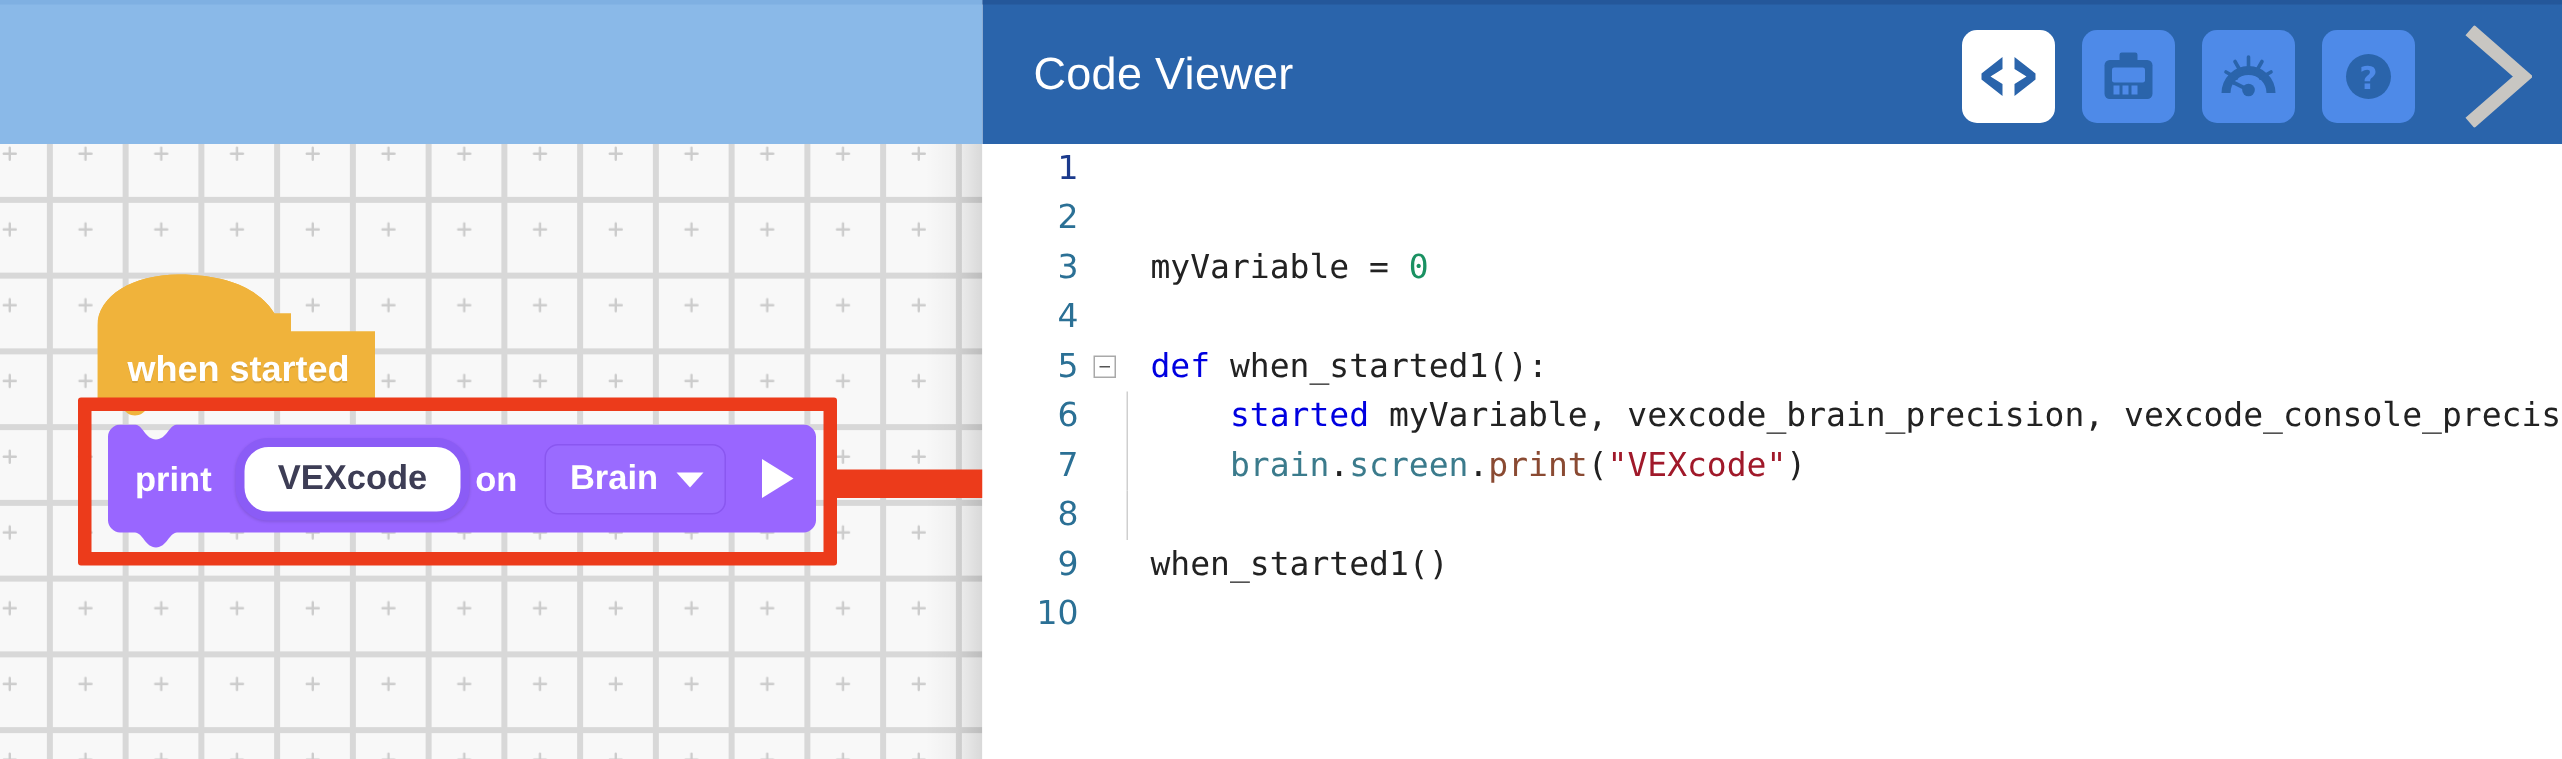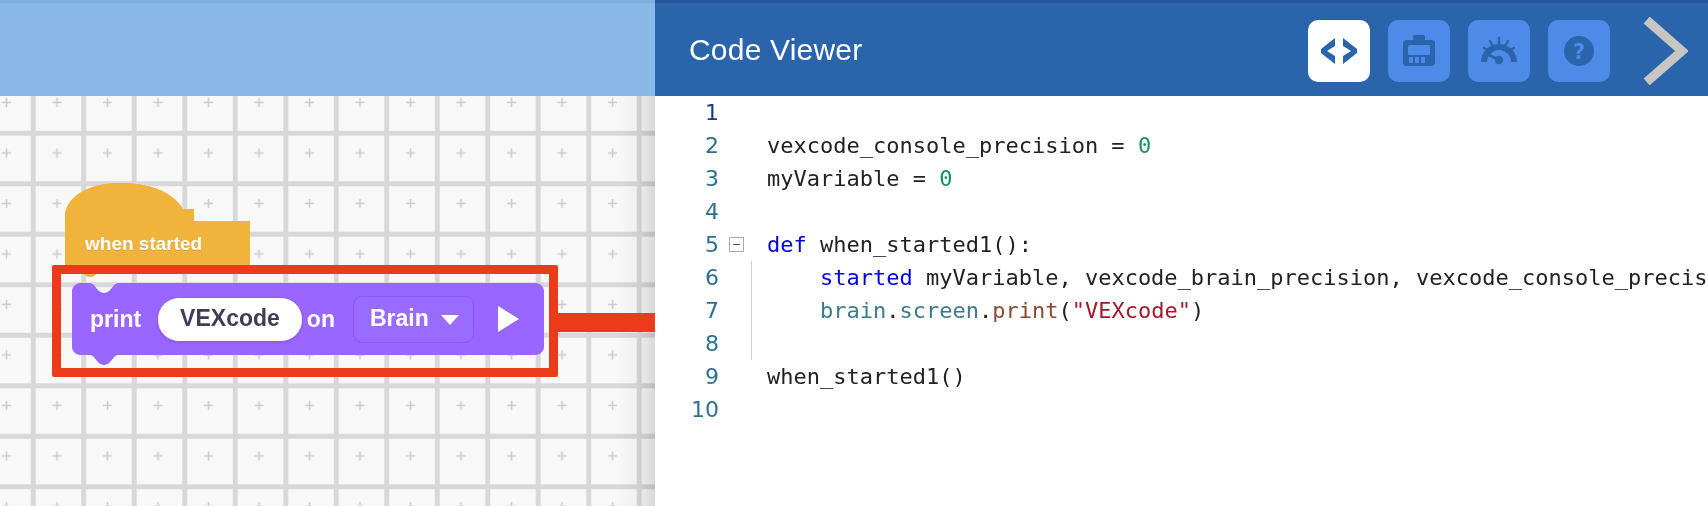--- a/index.html
+++ b/index.html
@@ -49,42 +49,42 @@
     pointer-events: none;
   }
 
   
   #hat-block {
     position: absolute; left: 65px; top: 181px;
     width: 185px; height: 98px;
   }
   #hat-block .hat-label {
     position: absolute; left: 20px; top: 52px;
-    color: #ffffff; font-size: 19px; font-weight: bold;
+    color: #ffffff; font-size: 24px; font-weight: bold;
     white-space: nowrap;
     text-shadow: 0 1px 0 rgba(0,0,0,0.10);
   }
 
   
   #print-block {
     position: absolute; left: 72px; top: 283px;
     width: 472px; height: 75px;
   }
   .pb-row {
     position: absolute; left: 0; top: 0; width: 472px; height: 72px;
     display: flex; align-items: center; gap: 0px; padding-left: 18px;
   }
   .pb-text {
     color: #ffffff; font-size: 23px; font-weight: bold; white-space: nowrap;
   }
   .pb-input {
     background: #ffffff; color: #3d3d55;
     font-size: 23px; font-weight: bold;
     border-radius: 22px; padding: 7px 22px 9px 22px;
-    border: 1px solid #8b5cf6;
+    border: 6px solid #8b5cf6;
     box-shadow: 0 1px 2px rgba(0,0,0,0.12);
     white-space: nowrap;
   }
   .pb-dropdown {
     display: flex; align-items: center; gap: 12px;
     background: #9a6bff; border: 1px solid #8a57f0;
     border-radius: 9px; padding: 8px 14px 10px 16px;
     color: #ffffff; font-size: 23px; font-weight: bold;
     white-space: nowrap;
   }
@@ -292,21 +292,20 @@
 
     <div id="code-area">
       <div id="code-lines">
           <div class="code-line">
             <div class="ln first">1</div>
             <div class="fold"></div>
           </div>
           <div class="code-line">
             <div class="ln">2</div>
             <div class="fold"></div>
-            <div class="code-text"><span>vexcode_console_precision = </span><span class="num">0</span></div>
           </div>
           <div class="code-line">
             <div class="ln">3</div>
             <div class="fold"></div>
             <div class="code-text"><span>myVariable = </span><span class="num">0</span></div>
           </div>
           <div class="code-line">
             <div class="ln">4</div>
             <div class="fold"></div>
             <div class="code-text"></div>

